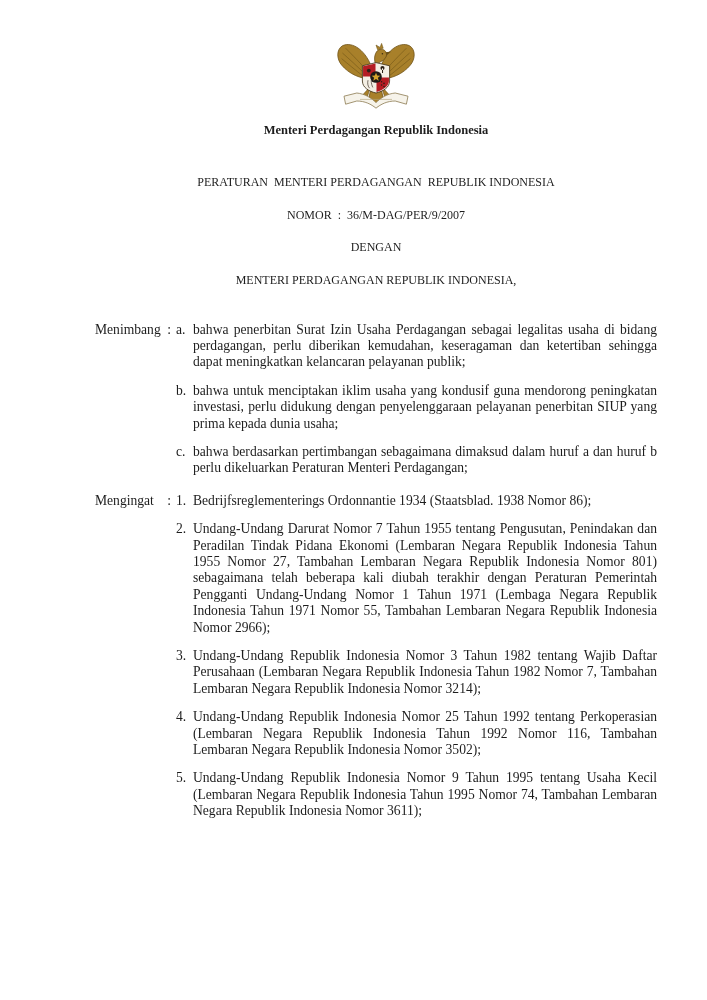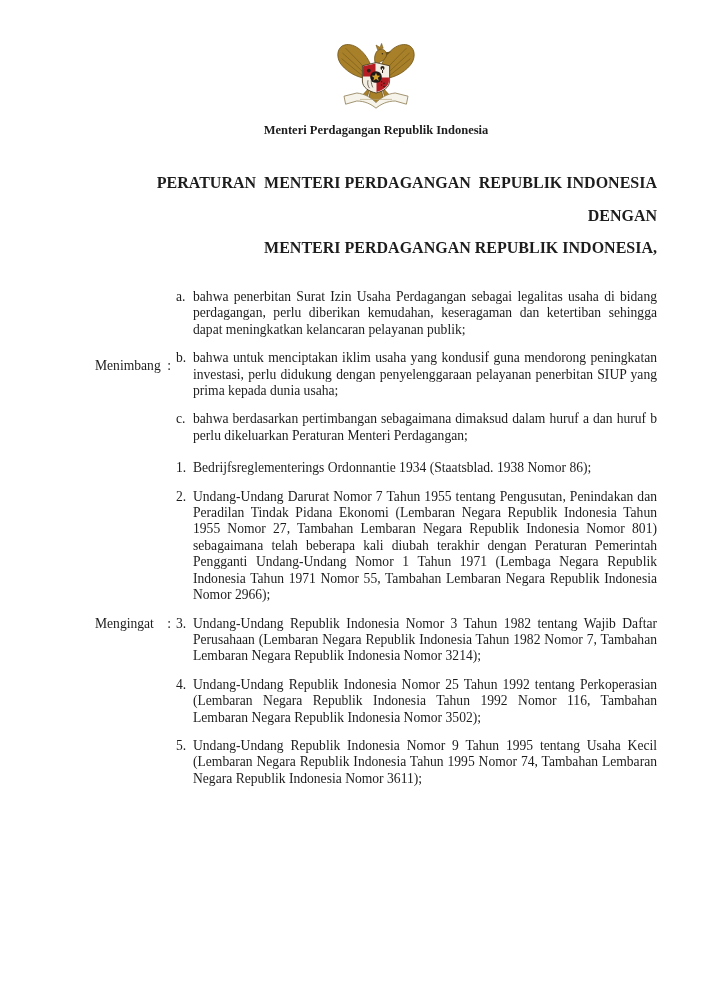--- a/index.html
+++ b/index.html
@@ -14,29 +14,29 @@
     overflow:hidden;
   }
   .header { text-align:center; }
   .emblem { display:block; margin:0 auto; width:80px; height:78px; }
   .ministry {
     font-weight:bold; font-size:12.5px; line-height:15px;
     margin-top:7px; text-align:center;
   }
   .title-block { margin-top:36px; }
   .title-line {
-    text-align:right; font-weight:bold; font-size:16px;
+    text-align:center; font-weight:normal; font-size:12px;
     line-height:17px; margin-bottom:15.5px; white-space:pre;
   }
   .sections { margin-top:33px; font-size:13.6px; line-height:16.4px; }
   .section { display:flex; margin-bottom:16px; }
   .section-label {
     flex:0 0 81px; box-sizing:border-box;
     display:flex; justify-content:space-between;
-    padding-right:5px; align-items:center;
+    padding-right:5px; align-items:flex-start;
   }
   .items { flex:1; min-width:0; }
   .item {
     position:relative; padding-left:17px;
     text-align:justify; margin-bottom:12px;
   }
   .item:last-child { margin-bottom:0; }
   .item-marker { position:absolute; left:0; top:0; }
 </style>
 </head>
@@ -84,20 +84,21 @@
           <circle cx="60" cy="60" r="1" fill="#2b2017"></circle>
         <circle cx="50" cy="48" r="7.3" fill="#1e1a17"></circle>
         <polygon fill="#d4a32c" points="50,42.6 51.5,46.2 55.4,46.4 52.4,48.9 53.4,52.7 50,50.5 46.6,52.7 47.6,48.9 44.6,46.4 48.5,46.2"></polygon>
       </g>
     </svg>
     <div class="ministry">Menteri Perdagangan Republik Indonesia</div>
   </div>
 
   <div class="title-block">
     <div class="title-line">PERATURAN  MENTERI PERDAGANGAN  REPUBLIK INDONESIA</div>
+    <div class="title-line">NOMOR  :  36/M-DAG/PER/9/2007</div>
     <div class="title-line">DENGAN</div>
     <div class="title-line">MENTERI PERDAGANGAN REPUBLIK INDONESIA,</div>
   </div>
 
   <div class="sections">
 
     <div class="section">
       <div class="section-label">
         <span>Menimbang</span>
         <span>:</span>

